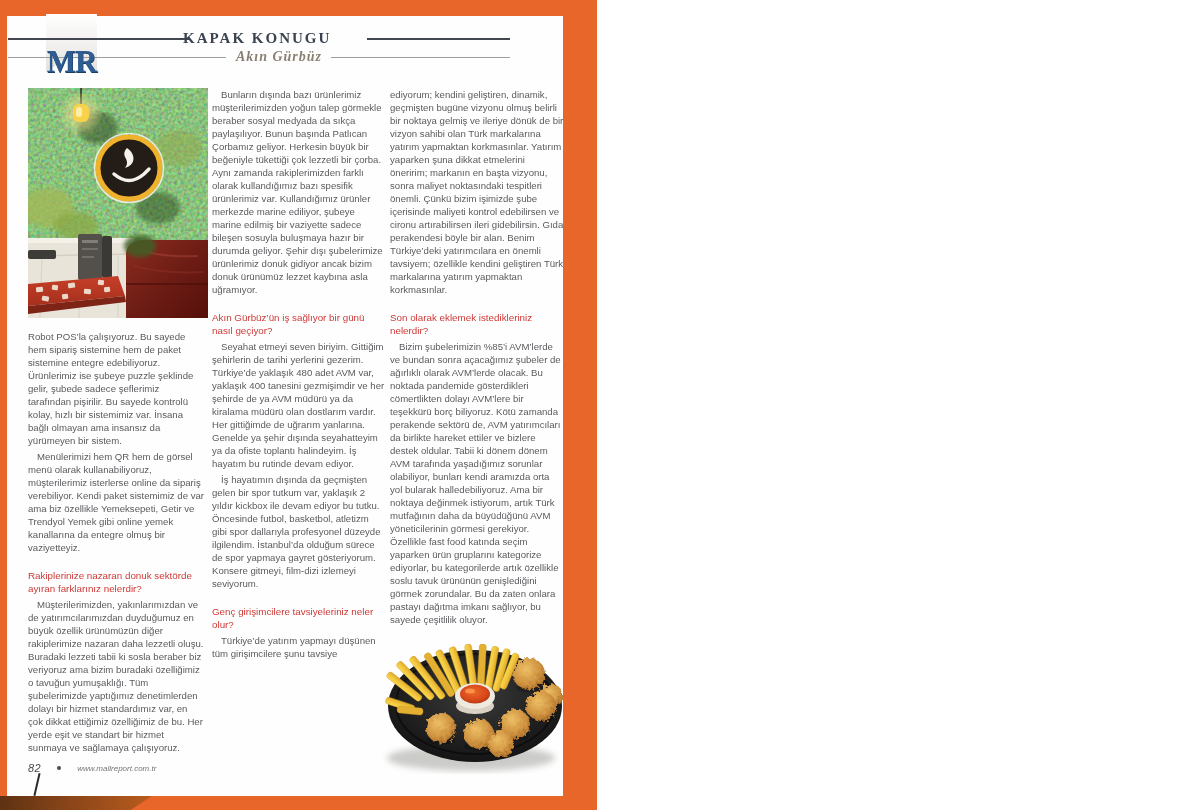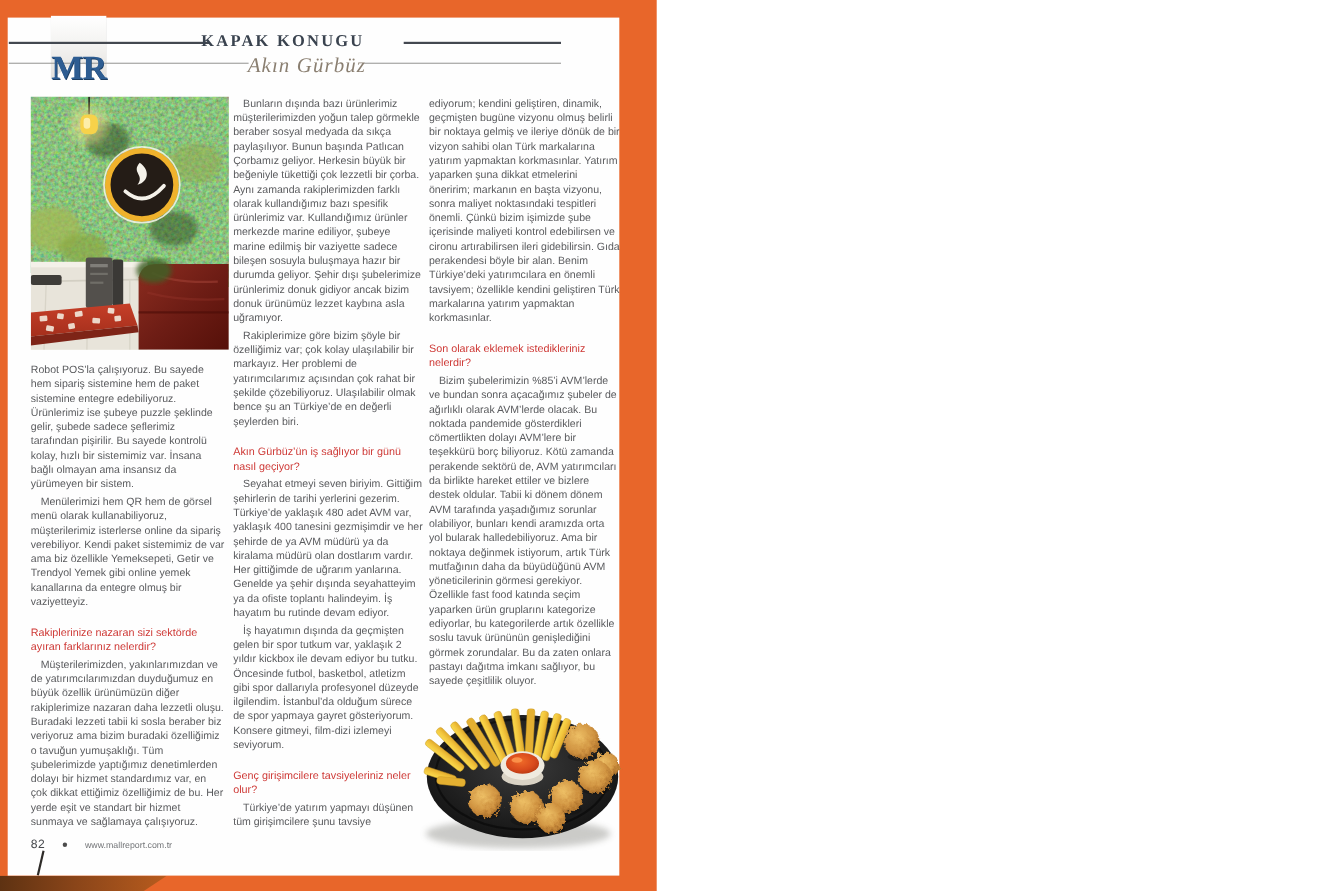--- a/index.html
+++ b/index.html
@@ -14,43 +14,43 @@
   .bar-dark{position:absolute;left:0;bottom:0;width:152px;height:14px;
       background:linear-gradient(90deg,#5e3212,#8a4519 45%,#b85c1e);
       clip-path:polygon(0 0,100% 0,86% 100%,0 100%);}
   
   .rule-dark{position:absolute;height:2px;background:#434850;z-index:3;}
   .rule-light{position:absolute;height:1px;background:#9d9d9b;z-index:3;}
   .section-title{position:absolute;left:176px;top:14px;width:168px;text-align:left;z-index:3;
       font-family:"Liberation Serif","DejaVu Serif",serif;font-weight:bold;font-size:15px;
       letter-spacing:2px;color:var(--navy);}
   .guest-name{position:absolute;left:188px;top:33px;width:168px;text-align:center;z-index:3;
-      font-family:"Liberation Serif","DejaVu Serif",serif;font-style:italic;font-size:19px;
-      letter-spacing:1px;color:#8A7F71;}
+      font-family:"Liberation Serif","DejaVu Serif",serif;font-style:italic;font-size:14px;
+      letter-spacing:1px;color:#8A7F71;font-weight:bold;}
   .ribbon{position:absolute;left:39px;top:-2px;width:51px;height:58px;z-index:2;
       background:linear-gradient(180deg,#ffffff 0%,#f1f0ee 55%,#e2e0dc 100%);
       clip-path:polygon(0 0,100% 0,100% 100%,50% 70%,0 100%);
       filter:drop-shadow(1px 1px 2px rgba(0,0,0,0.35));}
   .mr-label{position:absolute;left:39px;top:0;width:51px;z-index:4;text-align:center;
       font-family:"Liberation Serif","DejaVu Serif",serif;font-weight:bold;font-size:31px;
       letter-spacing:-1px;color:var(--brand);text-shadow:0.6px 0.6px 0 #1c3e63;margin-top:28px;}
   
   .col{position:absolute;font-size:9.6px;line-height:13px;color:var(--body);}
   .col-left{left:21px;top:314px;width:177px;}
   .col-mid{left:205px;top:72px;width:173px;}
   .col-right{left:383px;top:72px;width:174px;}
   .blk{margin:0 0 3px 0;}
   .blk.p{text-indent:9px;}
   .blk.pf{text-indent:0;}
   .blk.h{color:var(--red);font-weight:normal;font-size:9.8px;text-indent:0;margin:16px 0 3px 0;line-height:12.6px;}
   
   .photo-restaurant{position:absolute;left:21px;top:72px;width:180px;height:230px;}
   .photo-food{position:absolute;left:372px;top:628px;width:192px;height:132px;}
   
-  .footer{position:absolute;left:21px;top:746px;display:flex;align-items:center;gap:16px;z-index:3;}
+  .footer{position:absolute;left:21px;top:746px;display:flex;align-items:center;gap:16px;z-index:3;font-style:italic;}
   .page-num{font-size:11px;color:#45484C;letter-spacing:0.5px;}
   .dot{width:4px;height:4px;border-radius:50%;background:#4c4c4c;}
   .site{font-size:8px;color:#737578;text-align:right;}
   .fold-slash{position:absolute;left:29px;top:757px;width:1.6px;height:23px;background:#2e2b28;
       transform:rotate(13deg);z-index:3;}
 </style>
 </head>
 <body>
 
 <div class="page">
@@ -147,26 +147,25 @@
         <circle cx="101" cy="80" r="31" fill="none" stroke="#f0b22c" stroke-width="5"></circle>
         <circle cx="101" cy="80" r="34.5" fill="none" stroke="#f7f3ea" stroke-width="1.5" opacity="0.85"></circle>
         <path d="M86,86 q15,13 30,0 l5,-5" stroke="#f5f2ea" stroke-width="3.5" fill="none" stroke-linecap="round"></path>
         <path d="M99,60 c-8,9 5,11 -2,20 c11,-3 11,-14 2,-20" fill="#f5f2ea"></path>
       </g>
     </svg>
 
     <div class="col col-left">
         <div class="blk pf">Robot POS’la çalışıyoruz. Bu sayede hem sipariş sistemine hem de paket sistemine entegre edebiliyoruz. Ürünlerimiz ise şubeye puzzle şeklinde gelir, şubede sadece şeflerimiz tarafından pişirilir. Bu sayede kontrolü kolay, hızlı bir sistemimiz var. İnsana bağlı olmayan ama insansız da yürümeyen bir sistem.</div>
         <div class="blk p">Menülerimizi hem QR hem de görsel menü olarak kullanabiliyoruz, müşterilerimiz isterlerse online da sipariş verebiliyor. Kendi paket sistemimiz de var ama biz özellikle Yemeksepeti, Getir ve Trendyol Yemek gibi online yemek kanallarına da entegre olmuş bir vaziyetteyiz.</div>
-        <div class="blk h">Rakiplerinize nazaran sizi sektörde ayıran farklarınız nelerdir?</div>
+        <div class="blk h">Rakiplerinize nazaran donuk sektörde ayıran farklarınız nelerdir?</div>
         <div class="blk p">Müşterilerimizden, yakınlarımızdan ve de yatırımcılarımızdan duyduğumuz en büyük özellik ürünümüzün diğer rakiplerimize nazaran daha lezzetli oluşu. Buradaki lezzeti tabii ki sosla beraber biz veriyoruz ama bizim buradaki özelliğimiz o tavuğun yumuşaklığı. Tüm şubelerimizde yaptığımız denetimlerden dolayı bir hizmet standardımız var, en çok dikkat ettiğimiz özelliğimiz de bu. Her yerde eşit ve standart bir hizmet sunmaya ve sağlamaya çalışıyoruz.</div>
       </div>
     <div class="col col-mid">
         <div class="blk p">Bunların dışında bazı ürünlerimiz müşterilerimizden yoğun talep görmekle beraber sosyal medyada da sıkça paylaşılıyor. Bunun başında Patlıcan Çorbamız geliyor. Herkesin büyük bir beğeniyle tükettiği çok lezzetli bir çorba. Aynı zamanda rakiplerimizden farklı olarak kullandığımız bazı spesifik ürünlerimiz var. Kullandığımız ürünler merkezde marine ediliyor, şubeye marine edilmiş bir vaziyette sadece bileşen sosuyla buluşmaya hazır bir durumda geliyor. Şehir dışı şubelerimize ürünlerimiz donuk gidiyor ancak bizim donuk ürünümüz lezzet kaybına asla uğramıyor.</div>
-        <div class="blk p">Rakiplerimize göre bizim şöyle bir özelliğimiz var; çok kolay ulaşılabilir bir markayız. Her problemi de yatırımcılarımız açısından çok rahat bir şekilde çözebiliyoruz. Ulaşılabilir olmak bence şu an Türkiye’de en değerli şeylerden biri.</div>
         <div class="blk h">Akın Gürbüz’ün iş sağlıyor bir günü nasıl geçiyor?</div>
         <div class="blk p">Seyahat etmeyi seven biriyim. Gittiğim şehirlerin de tarihi yerlerini gezerim. Türkiye’de yaklaşık 480 adet AVM var, yaklaşık 400 tanesini gezmişimdir ve her şehirde de ya AVM müdürü ya da kiralama müdürü olan dostlarım vardır. Her gittiğimde de uğrarım yanlarına. Genelde ya şehir dışında seyahatteyim ya da ofiste toplantı halindeyim. İş hayatım bu rutinde devam ediyor.</div>
         <div class="blk p">İş hayatımın dışında da geçmişten gelen bir spor tutkum var, yaklaşık 2 yıldır kickbox ile devam ediyor bu tutku. Öncesinde futbol, basketbol, atletizm gibi spor dallarıyla profesyonel düzeyde ilgilendim. İstanbul’da olduğum sürece de spor yapmaya gayret gösteriyorum. Konsere gitmeyi, film-dizi izlemeyi seviyorum.</div>
         <div class="blk h">Genç girişimcilere tavsiyeleriniz neler olur?</div>
         <div class="blk p">Türkiye’de yatırım yapmayı düşünen tüm girişimcilere şunu tavsiye</div>
       </div>
     <div class="col col-right">
         <div class="blk pf">ediyorum; kendini geliştiren, dinamik, geçmişten bugüne vizyonu olmuş belirli bir noktaya gelmiş ve ileriye dönük de bir vizyon sahibi olan Türk markalarına yatırım yapmaktan korkmasınlar. Yatırım yaparken şuna dikkat etmelerini öneririm; markanın en başta vizyonu, sonra maliyet noktasındaki tespitleri önemli. Çünkü bizim işimizde şube içerisinde maliyeti kontrol edebilirsen ve cironu artırabilirsen ileri gidebilirsin. Gıda perakendesi böyle bir alan. Benim Türkiye’deki yatırımcılara en önemli tavsiyem; özellikle kendini geliştiren Türk markalarına yatırım yapmaktan korkmasınlar.</div>
         <div class="blk h">Son olarak eklemek istedikleriniz nelerdir?</div>
         <div class="blk p">Bizim şubelerimizin %85’i AVM’lerde ve bundan sonra açacağımız şubeler de ağırlıklı olarak AVM’lerde olacak. Bu noktada pandemide gösterdikleri cömertlikten dolayı AVM’lere bir teşekkürü borç biliyoruz. Kötü zamanda perakende sektörü de, AVM yatırımcıları da birlikte hareket ettiler ve bizlere destek oldular. Tabii ki dönem dönem AVM tarafında yaşadığımız sorunlar olabiliyor, bunları kendi aramızda orta yol bularak halledebiliyoruz. Ama bir noktaya değinmek istiyorum, artık Türk mutfağının daha da büyüdüğünü AVM yöneticilerinin görmesi gerekiyor. Özellikle fast food katında seçim yaparken ürün gruplarını kategorize ediyorlar, bu kategorilerde artık özellikle soslu tavuk ürününün genişlediğini görmek zorundalar. Bu da zaten onlara pastayı dağıtma imkanı sağlıyor, bu sayede çeşitlilik oluyor.</div>

